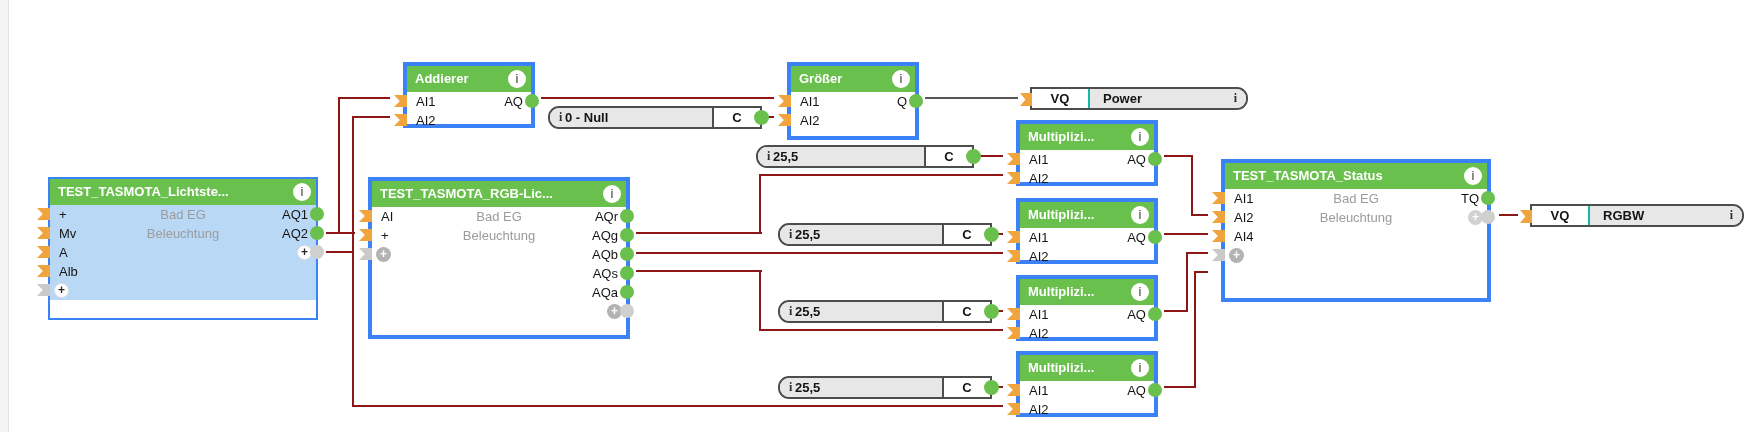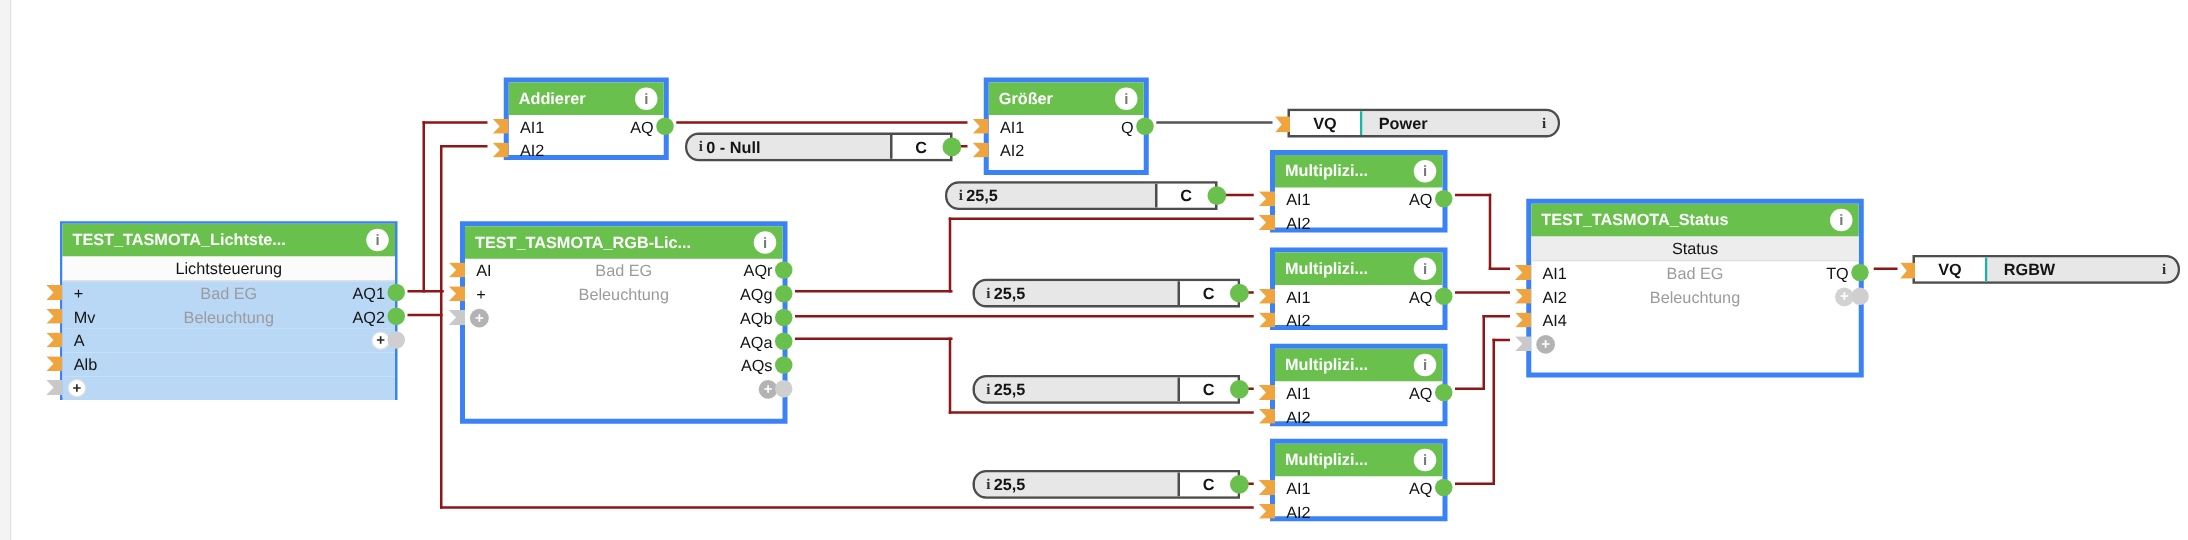--- a/index.html
+++ b/index.html
@@ -92,21 +92,20 @@
   <div class="wire v" style="left:1194px;top:271px;height:117px;"></div>
   <div class="wire h" style="left:1194px;top:271px;width:14px;"></div>
   <div class="wire h" style="left:1499px;top:214px;width:19px;"></div>
   <div class="wire h gray" style="left:925px;top:97px;width:93px;"></div>
 
   <div class="block selected" style="left:48px;top:177px;width:270px;height:143px;">
     <div class="hdr">
       <span>TEST_TASMOTA_Lichtste...</span>
       <span class="info">i</span>
     </div>
-    <div class="ttl">Lichtsteuerung</div>
     <div class="rows blue">
       <div class="row">
         <span class="cin"></span>
         <span class="ll">+</span>
         <span class="lc">Bad EG</span>
         <span class="lr">AQ1</span>
         <span class="cout"></span>
       </div>
       <div class="row">
         <span class="cin"></span>
@@ -185,25 +184,25 @@
       <span class="lr">AQg</span>
       <span class="cout"></span>
     </div>
     <div class="row">
       <span class="cin gray"></span>
       <span class="plusc left">+</span>
       <span class="lr">AQb</span>
       <span class="cout"></span>
     </div>
     <div class="row">
+      <span class="lr">AQs</span>
+      <span class="cout"></span>
+    </div>
+    <div class="row">
       <span class="lr">AQa</span>
-      <span class="cout"></span>
-    </div>
-    <div class="row">
-      <span class="lr">AQs</span>
       <span class="cout"></span>
     </div>
     <div class="row">
       <span class="plusc right">+</span>
       <span class="cout gray"></span>
     </div>
   </div>
 
   <div class="block" style="left:1016px;top:120px;width:142px;height:66px;">
     <div class="hdr">
@@ -271,21 +270,20 @@
       <span class="cin"></span>
       <span class="ll">AI2</span>
     </div>
   </div>
 
   <div class="block" style="left:1221px;top:159px;width:270px;height:143px;">
     <div class="hdr">
       <span>TEST_TASMOTA_Status</span>
       <span class="info">i</span>
     </div>
-    <div class="ttl">Status</div>
     <div class="row">
       <span class="cin"></span>
       <span class="ll">AI1</span>
       <span class="lc">Bad EG</span>
       <span class="lr">TQ</span>
       <span class="cout"></span>
     </div>
     <div class="row">
       <span class="cin"></span>
       <span class="ll">AI2</span>

